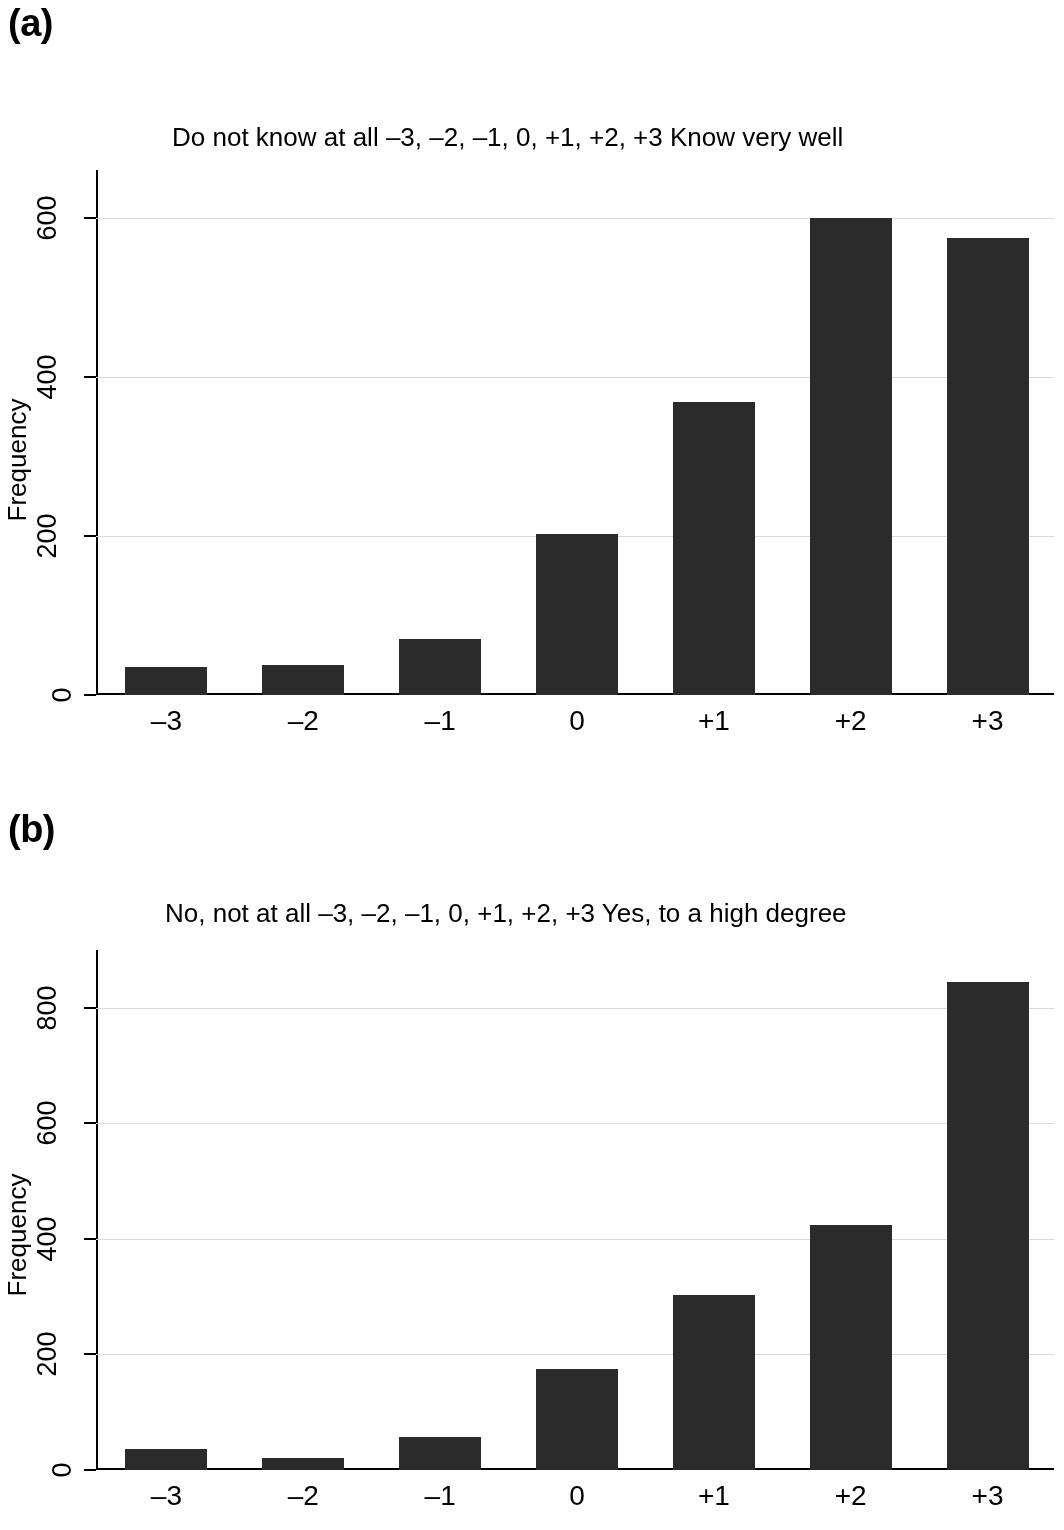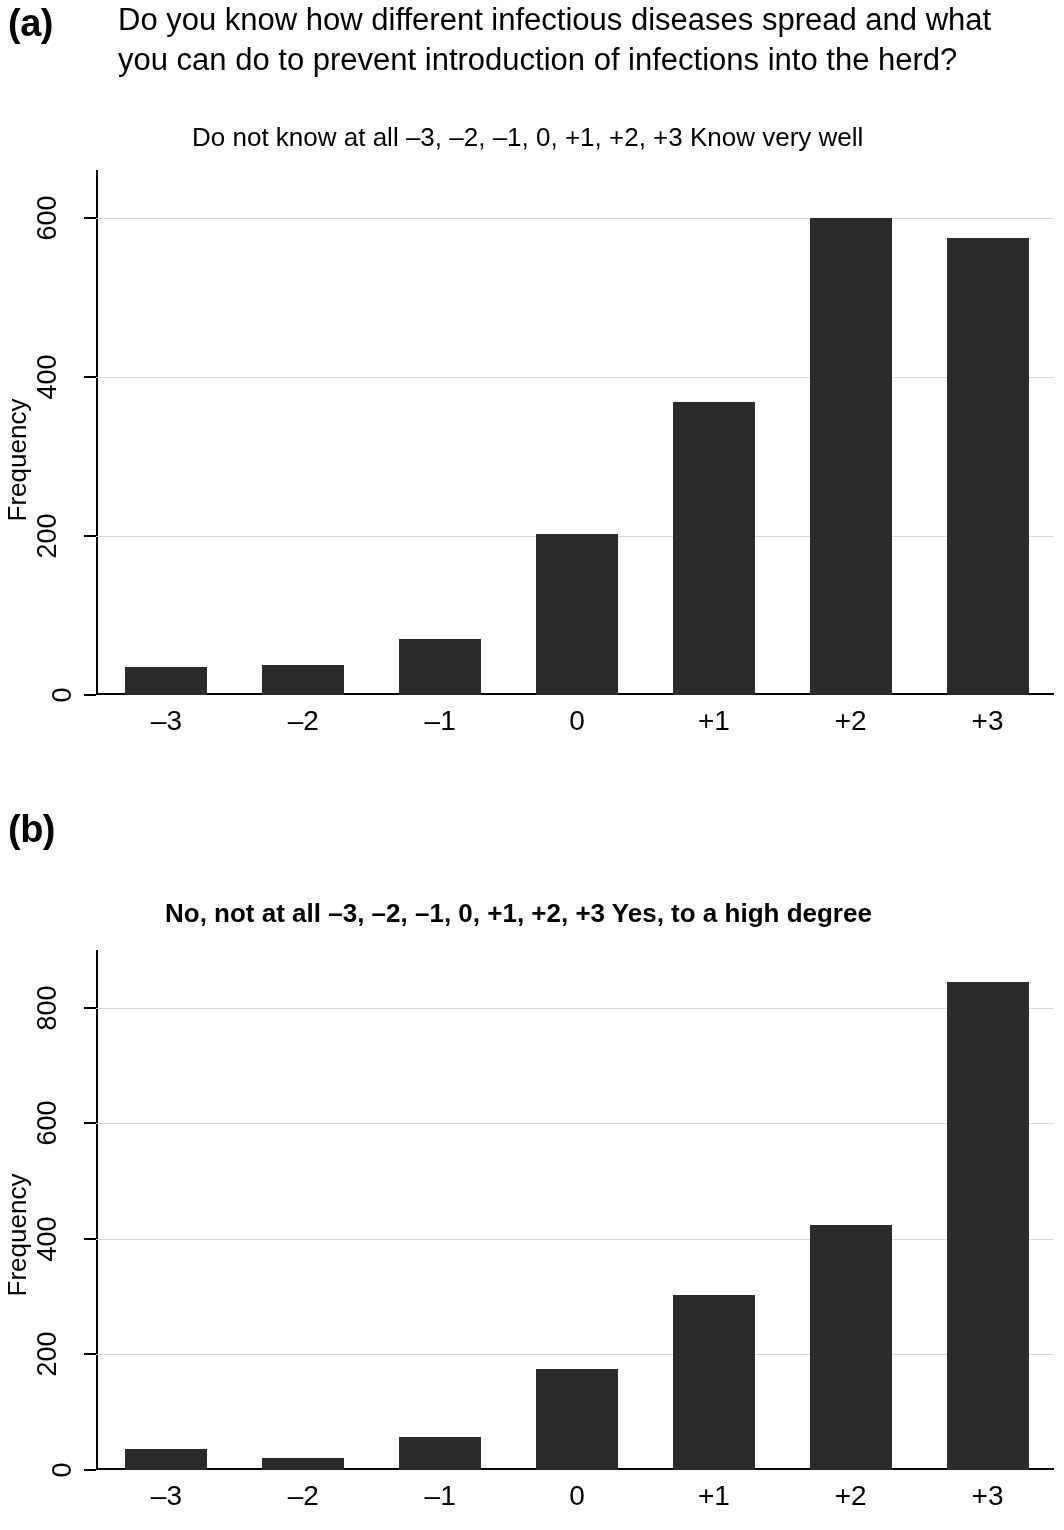--- a/index.html
+++ b/index.html
@@ -52,22 +52,22 @@
     left: 100px;
     top: 6px;
     width: 950px;
   }
 
   .scale-line {
     position: absolute;
     font-size: 26px;
     white-space: nowrap;
   }
-  #panel-a .scale-line { left: 172px; top: 122px; margin-left: 20px; }
-  #panel-b .scale-line { left: 165px; top: 98px; font-weight: bold; }
+  #panel-a .scale-line { left: 172px; top: 122px; }
+  #panel-b .scale-line { left: 165px; top: 98px; }
 
   
   .plot {
     position: absolute;
     left: 0;
     width: 1064px;
   }
   #plot-a { top: 160px; height: 600px; }
   #plot-b { top: 140px; height: 590px; }
 
@@ -174,21 +174,20 @@
     text-align: center;
   }
 </style>
 </head>
 <body>
 
 <div class="page">
 
   <div class="panel" id="panel-a">
     <div class="panel-letter">(a)</div>
-    <div class="panel-title">Do you know how different infectious diseases spread and what you can do to prevent introduction of infections into the herd?</div>
     <div class="scale-line">Do not know at all   –3, –2, –1, 0, +1, +2, +3   Know very well</div>
 
     <div class="plot" id="plot-a">
       <div class="ylabel-wrap">
         <div class="ylabel">Frequency</div>
       </div>
 
       <div class="axes" id="axes-a">
         <div class="axis-line-y"></div>
         <div class="axis-line-x"></div>

